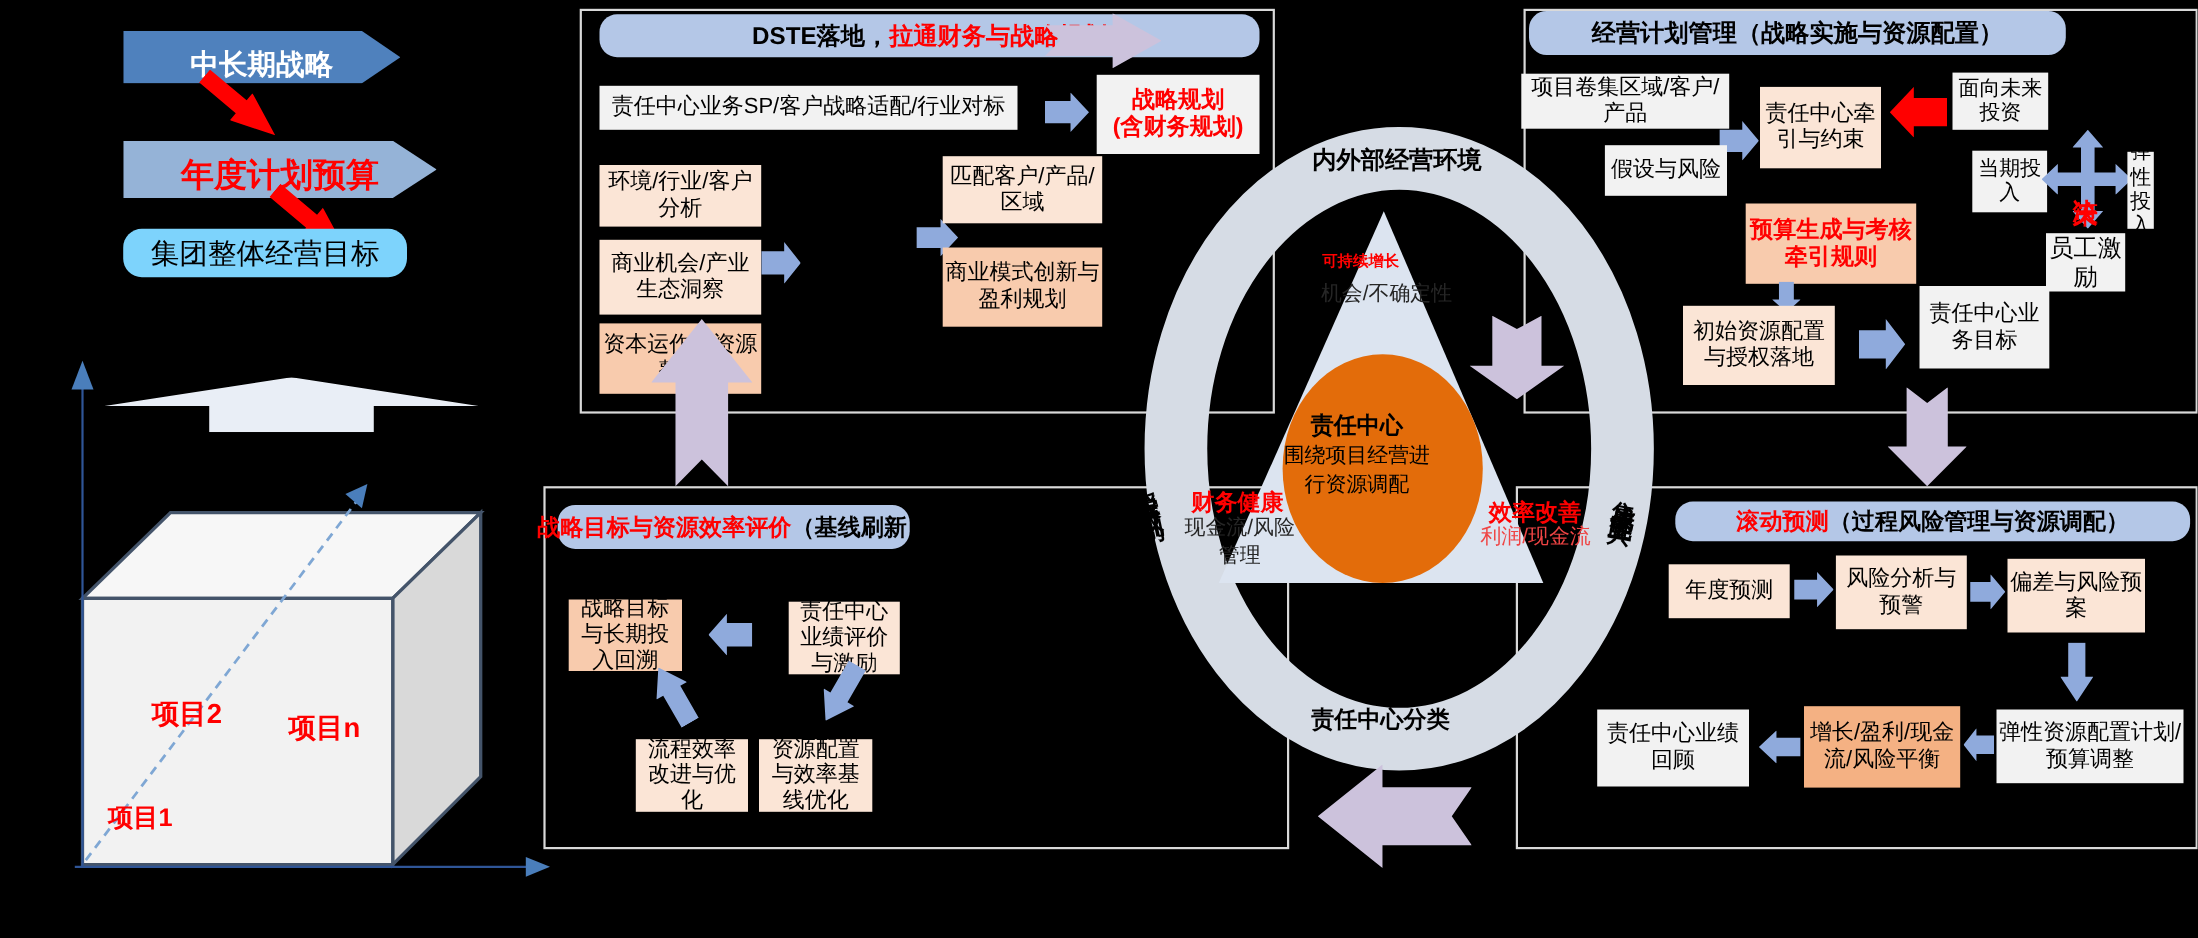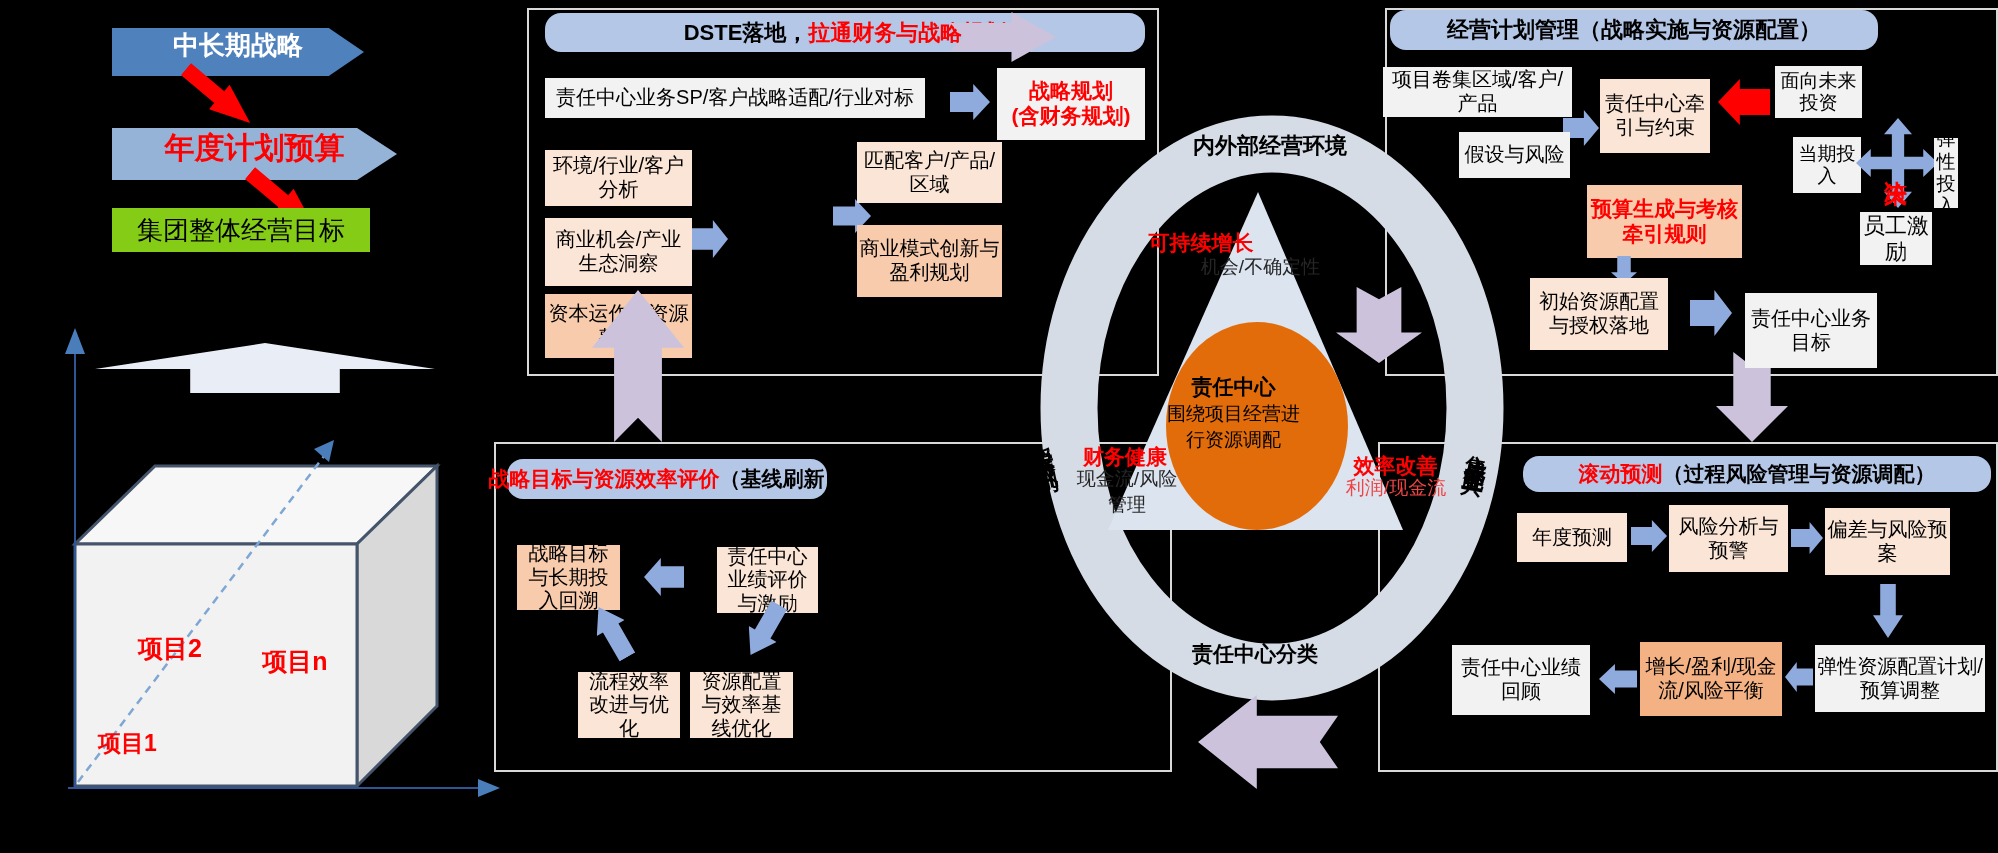--- a/index.html
+++ b/index.html
@@ -4,21 +4,21 @@
 <style>
   html,body{margin:0;padding:0;background:#000;}
   #canvas{position:relative;width:1998px;height:853px;background:#000;overflow:hidden;
           font-family:"Liberation Sans","DejaVu Sans",sans-serif;color:#000;}
   .b{position:absolute;display:flex;align-items:center;justify-content:center;text-align:center;
      line-height:1.18;font-size:20px;z-index:3;padding:2px;box-sizing:border-box;}
   .peach{background:#FBE5D6;}
   .orange2{background:#F8CBAD;}
   .orange3{background:#F4B183;}
   .whitebox{background:#F2F2F2;}
-  .palecyan{background:#84cc16;}
+  .palecyan{background:#7dd3fc;border-radius:17px;}
   .hdr{position:absolute;display:flex;align-items:center;justify-content:center;background:#B4C7E7;
        font-weight:bold;font-size:21px;z-index:3;white-space:nowrap;border-radius:16px;}
   .red{color:#FF0000;font-weight:bold;}
   .blk{color:#000;}
   .sect{position:absolute;border:2px solid #D9D9D9;z-index:1;}
   .arr{position:absolute;z-index:3;}
   .blue-a{background:#8FAADC;}
   .purple-a{background:#CCC2DC;z-index:3;}
   .red-a{background:#FF0000;}
   .lt-a{background:#E9EEF6;}
@@ -26,21 +26,21 @@
   .arr-left{clip-path:polygon(100% 22%,42% 22%,42% 0,0 50%,42% 100%,42% 78%,100% 78%);}
   .arr-down{clip-path:polygon(24% 0,76% 0,76% 58%,100% 58%,50% 100%,0 58%,24% 58%);}
   .arr-up-big{clip-path:polygon(50% 0,100% 52%,72% 52%,72% 100%,28% 100%,28% 52%,0 52%);}
   .arr-right-n{clip-path:polygon(0 22%,58% 22%,58% 0,100% 50%,58% 100%,58% 78%,0 78%,13% 50%);}
   .arr-left-n{clip-path:polygon(100% 22%,42% 22%,42% 0,0 50%,42% 100%,42% 78%,100% 78%,87% 50%);}
   .arr-up-n{clip-path:polygon(50% 0,100% 38%,76% 38%,76% 100%,50% 84%,24% 100%,24% 38%,0 38%);}
   .arr-down-n{clip-path:polygon(24% 0,50% 16%,76% 0,76% 60%,100% 60%,50% 100%,0 60%,24% 60%);}
   .arr-red-d{clip-path:polygon(0 26%,52% 26%,52% 0,100% 50%,52% 100%,52% 74%,0 74%);}
   .arr-vd{clip-path:polygon(50% 0,100% 18%,72% 18%,72% 82%,100% 82%,50% 100%,0 82%,28% 82%,28% 18%,0 18%);}
   .arr-hd{clip-path:polygon(0 50%,18% 0,18% 28%,82% 28%,82% 0,100% 50%,82% 100%,82% 72%,18% 72%,18% 100%);}
-  .chev{position:absolute;display:flex;align-items:flex-start;justify-content:center;z-index:3;
+  .chev{position:absolute;display:flex;align-items:flex-end;justify-content:center;z-index:3;
         clip-path:polygon(0 0,86% 0,100% 50%,86% 100%,0 100%);}
   .vert{writing-mode:vertical-rl;text-orientation:upright;letter-spacing:4px;}
   .lbl{position:absolute;z-index:4;text-align:center;}
   svg{position:absolute;left:0;top:0;z-index:2;pointer-events:none;}
 </style>
 </head>
 <body>
 
 <div id="canvas">
 
@@ -153,29 +153,29 @@
     <span>员工激励</span>
     </div>
   <div class="b orange2" style="left:1587px;top:185px;width:155px;height:73px;font-size:21px">
     <span class="red">预算生成与考核牵引规则</span>
     </div>
   <div class="arr blue-a arr-down" style="left:1611px;top:256px;width:26px;height:28px"></div>
   <div class="b peach" style="left:1530px;top:278px;width:138px;height:72px">
     <span>初始资源配置与授权落地</span>
     </div>
   <div class="arr blue-a arr-right" style="left:1690px;top:290px;width:42px;height:46px"></div>
-  <div class="b whitebox" style="left:1745px;top:293px;width:132px;height:75px">
+  <div class="b whitebox" style="left:1745px;top:260px;width:118px;height:75px">
     <span>责任中心业务目标</span>
     </div>
 
   <div class="lbl" style="left:1160px;top:131px;width:220px;font-size:22px;font-weight:bold">内外部经营环境</div>
   <div class="lbl vert" style="left:1020px;top:310px;width:34px;height:270px;font-size:22px;font-weight:bold;transform:rotate(-12deg)">授权与行权机制</div>
   <div class="lbl vert" style="left:1460px;top:330px;width:34px;height:240px;font-size:22px;font-weight:bold;transform:rotate(10deg)">集成使能工具</div>
   <div class="lbl" style="left:1180px;top:640px;width:150px;font-size:21px;font-weight:bold">责任中心分类</div>
-  <div class="lbl red" style="left:1136px;top:229px;width:130px;font-size:21px">可持续增长</div>
+  <div class="lbl red" style="left:1172px;top:229px;width:130px;font-size:14px">可持续增长</div>
   <div class="lbl" style="left:1188px;top:254px;width:145px;font-size:19px;color:#262626">机会/不确定性</div>
   <div class="lbl red" style="left:1075px;top:443px;width:100px;font-size:21px">财务健康</div>
   <div class="lbl" style="left:1072px;top:466px;width:110px;font-size:19px;color:#262626">现金流/风险管理</div>
   <div class="lbl red" style="left:1343px;top:452px;width:105px;font-size:21px">效率改善</div>
   <div class="lbl" style="left:1336px;top:475px;width:120px;font-size:19px;color:#ef4444">利润/现金流</div>
   <div class="lbl" style="left:1166px;top:373px;width:135px;z-index:4">
     <div style="font-size:21px;font-weight:bold">责任中心</div>
     <div style="font-size:19px">围绕项目经营进行资源调配</div>
   </div>
 

